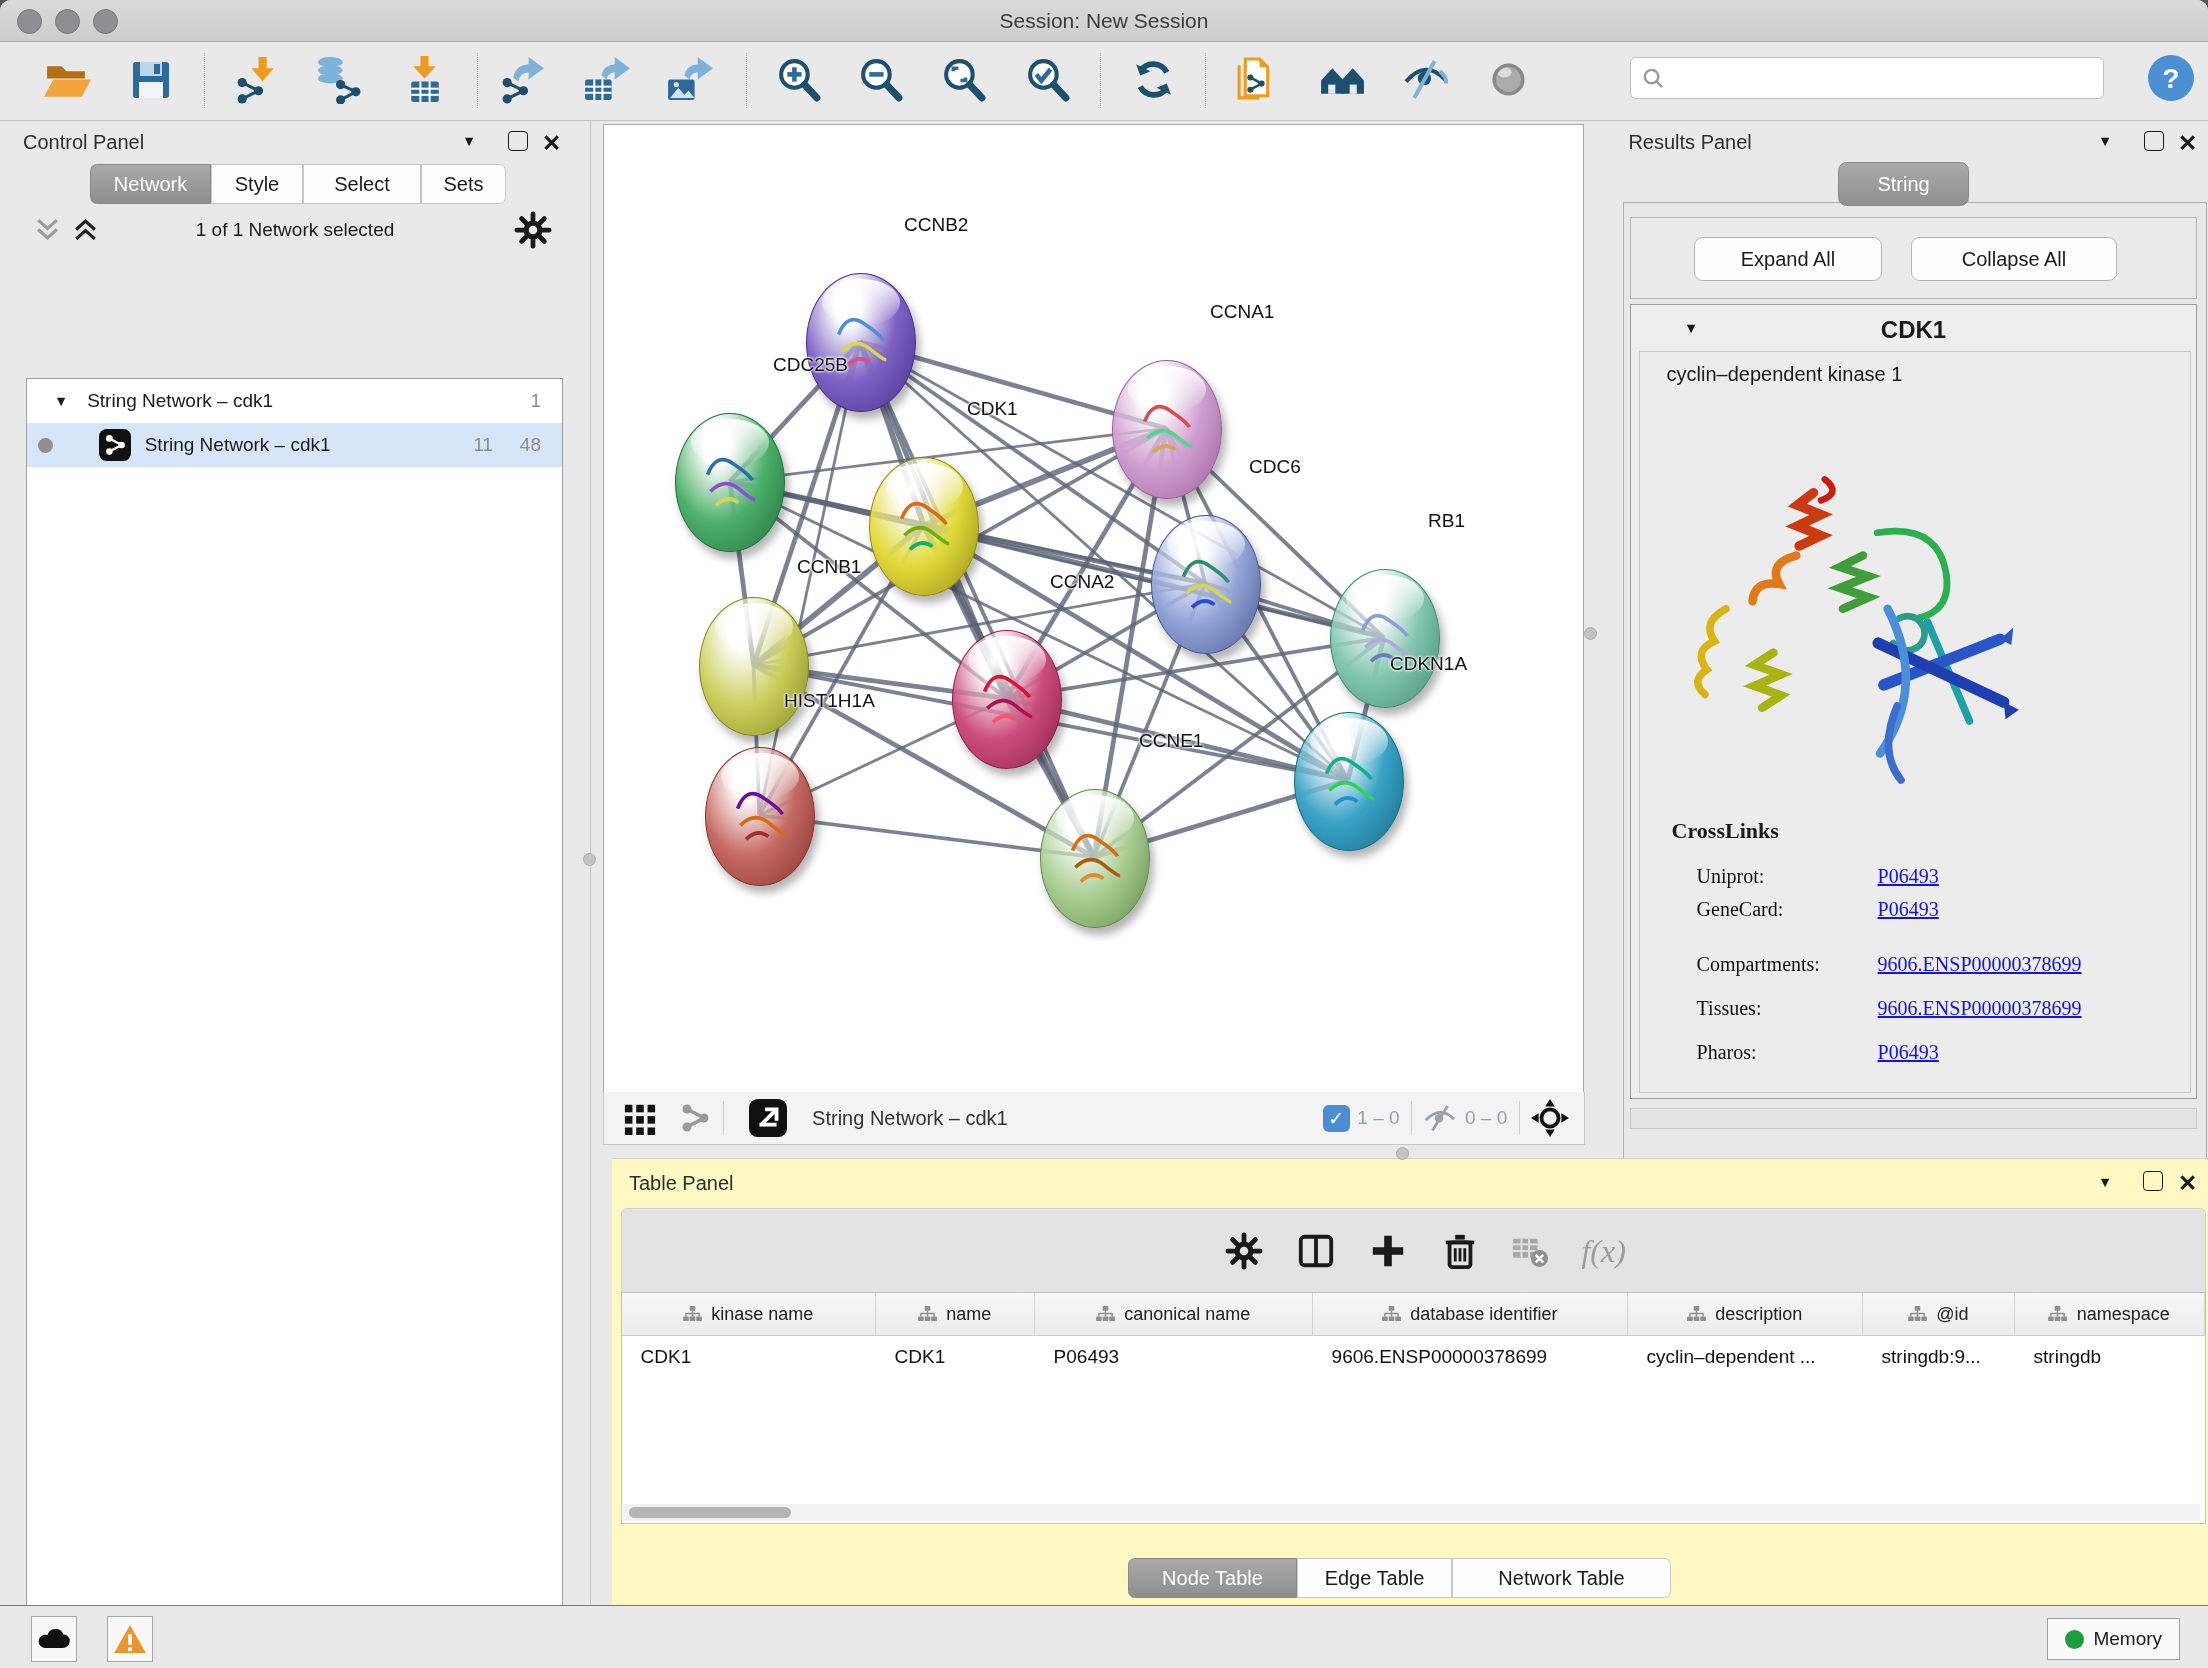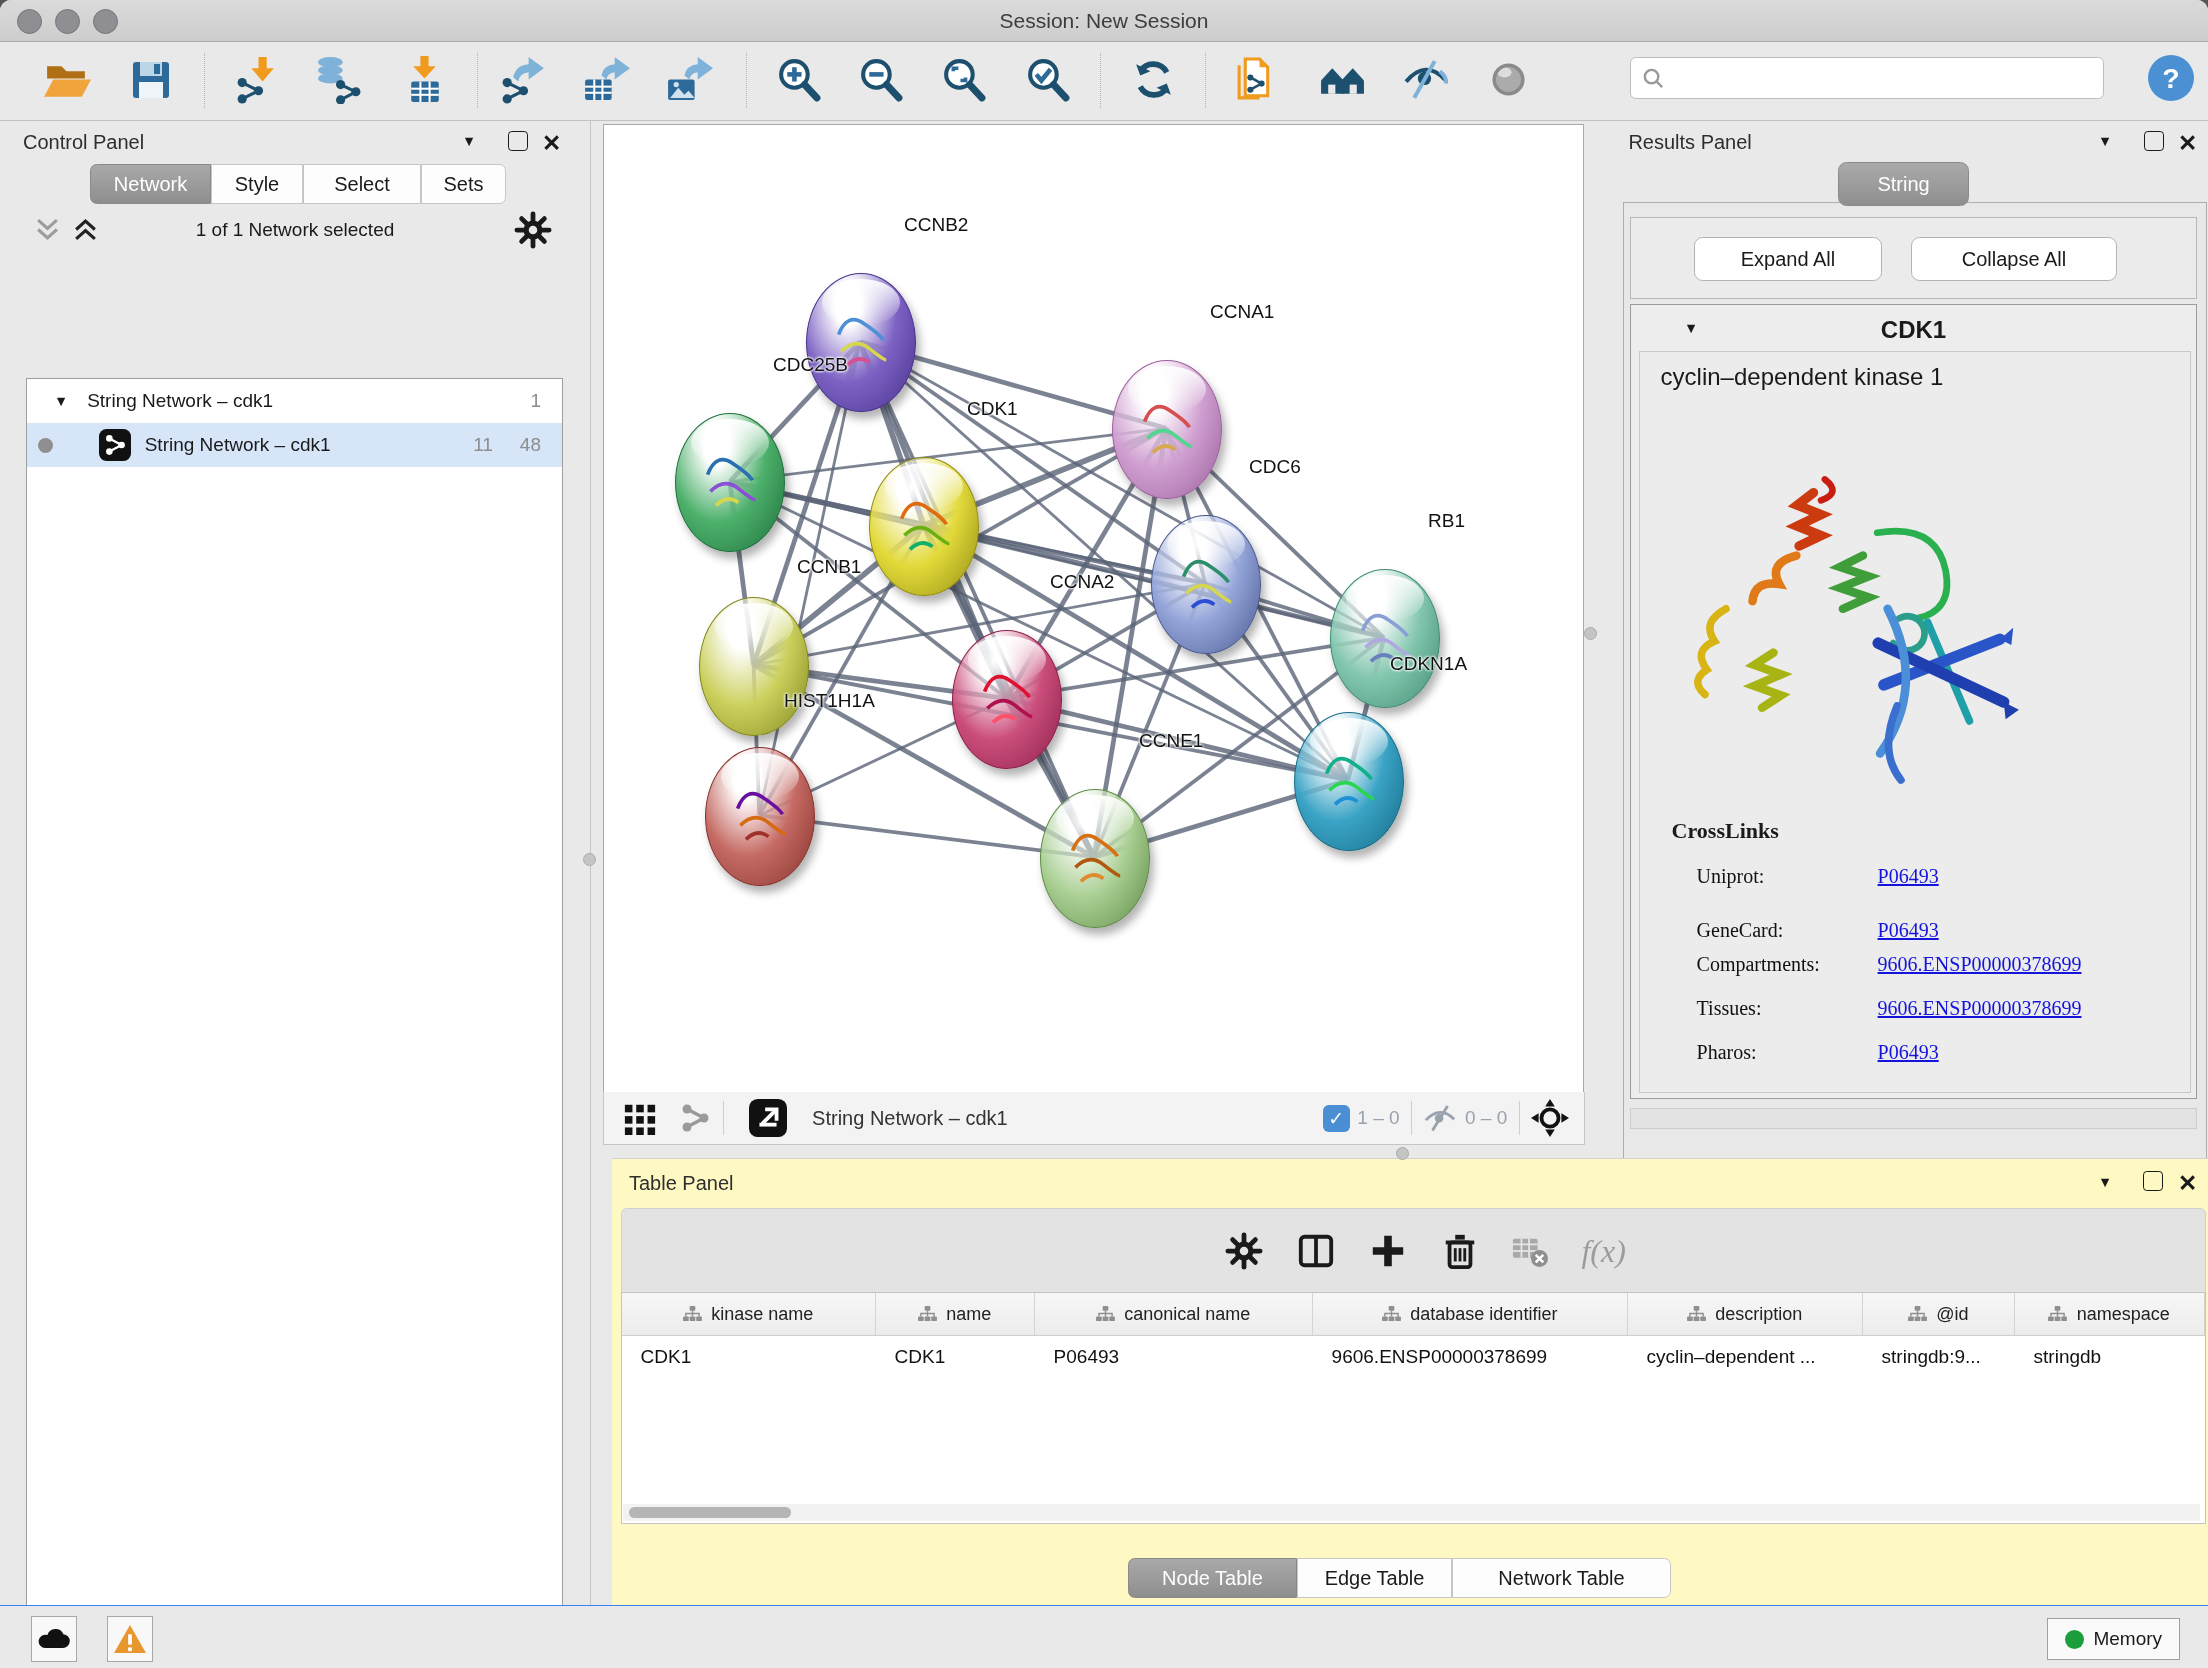--- a/index.html
+++ b/index.html
@@ -556,21 +556,21 @@
   <div class="abs rp-outer"></div>
   <div class="abs string-tab">String</div>
   <div class="abs rp-btnbox">
     <div class="abs rp-btn" style="left:63px;width:186px">Expand All</div>
     <div class="abs rp-btn" style="left:280px;width:204px">Collapse All</div>
   </div>
   <div class="abs rp-card">
     <span class="abs tri" style="left:53px;top:15px">▼</span>
     <div class="abs" style="left:0;top:11.4px;width:100%;text-align:center;font-weight:bold;font-size:24px">CDK1</div>
     <div class="abs rp-card-inner">
-      <div class="abs" style="left:21px;top:11.4px;font-size:24px">cyclin–dependent kinase 1</div>
+      <div class="abs" style="left:27px;top:11.4px;font-size:20px">cyclin–dependent kinase 1</div>
       <svg class="abs" style="left:42px;top:116px" width="358" height="333" viewBox="0 0 376 350">
         <g fill="none" stroke-linecap="round">
           <path d="M150 12 q18 14 -4 22" stroke="#c81d10" stroke-width="7"></path>
           <path d="M138 26 l-17 13 l25 10 l-25 12 l25 10 l-23 11" stroke="#cc3a10" stroke-width="10"></path>
           <path d="M120 92 q-30 8 -18 30 q-26 -4 -28 18" stroke="#e07a18" stroke-width="9"></path>
           <path d="M46 148 q-26 14 -12 34 q-23 10 -8 30 q-18 12 -2 26" stroke="#d8b414" stroke-width="8"></path>
           <path d="M96 194 l-20 13 l28 10 l-28 12 l28 10 l-20 13" stroke="#a8b414" stroke-width="9"></path>
           <path d="M190 92 l-24 12 l30 10 l-30 12 l30 10 l-27 12" stroke="#3f9e3a" stroke-width="9"></path>
           <path d="M205 68 q62 -10 72 40 q8 42 -30 50" stroke="#2ab04f" stroke-width="7"></path>
           <path d="M228 158 a18 18 0 1 1 -6 26" stroke="#2a9e8a" stroke-width="7"></path>
@@ -582,21 +582,21 @@
         </g>
         <path d="M334 180 l14 -12 -2 18z" fill="#2a55c8"></path>
         <path d="M338 246 l16 8 -14 10z" fill="#1f3fb0"></path>
       </svg>
       <div class="abs serif" style="left:32px;top:466px;font-weight:bold;font-size:22px">CrossLinks</div>
       <div class="abs" style="left:57px;top:502px;width:476px" id="crosslinks">
           <div style="display: flex; height: 44px; align-items: center;">
             <span class="serif xl-label" style="width: 181px;">Uniprot:</span>
             <span class="serif xl-link">P06493</span>
           </div>
-          <div style="display: flex; height: 44px; align-items: flex-end;">
+          <div style="display: flex; height: 44px; align-items: flex-start;">
             <span class="serif xl-label" style="width: 181px;">GeneCard:</span>
             <span class="serif xl-link">P06493</span>
           </div>
           <div style="display: flex; height: 44px; align-items: center;">
             <span class="serif xl-label" style="width: 181px;">Compartments:</span>
             <span class="serif xl-link">9606.ENSP00000378699</span>
           </div>
           <div style="display: flex; height: 44px; align-items: center;">
             <span class="serif xl-label" style="width: 181px;">Tissues:</span>
             <span class="serif xl-link">9606.ENSP00000378699</span>

